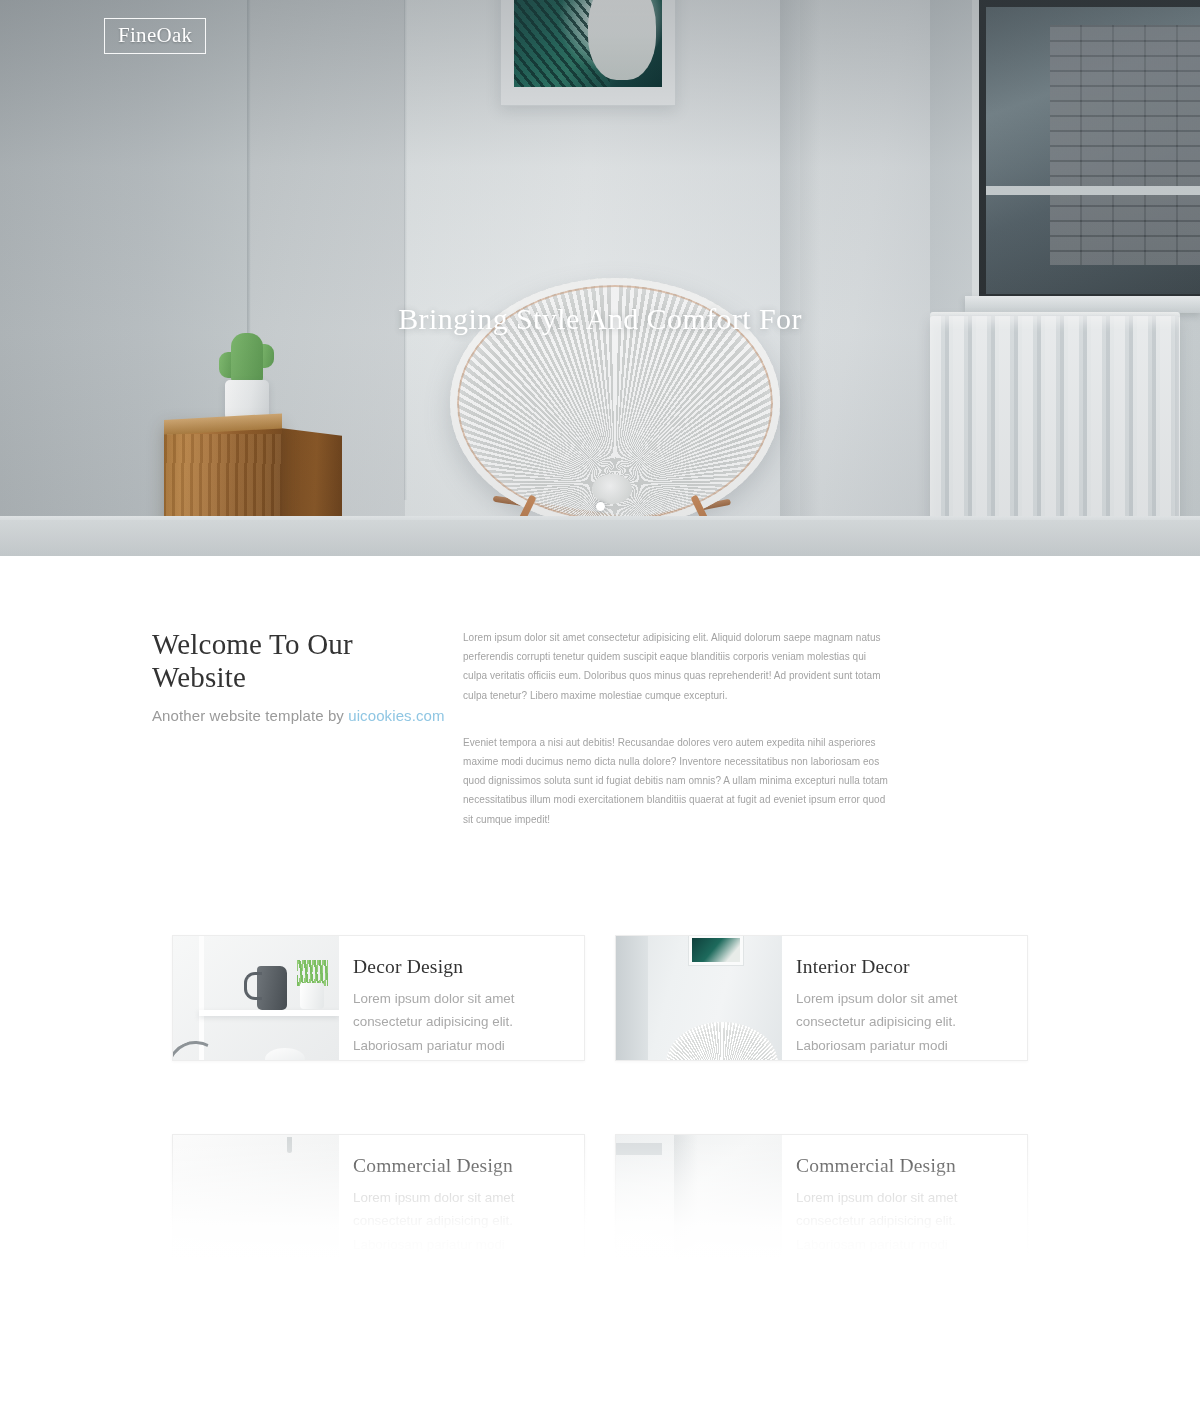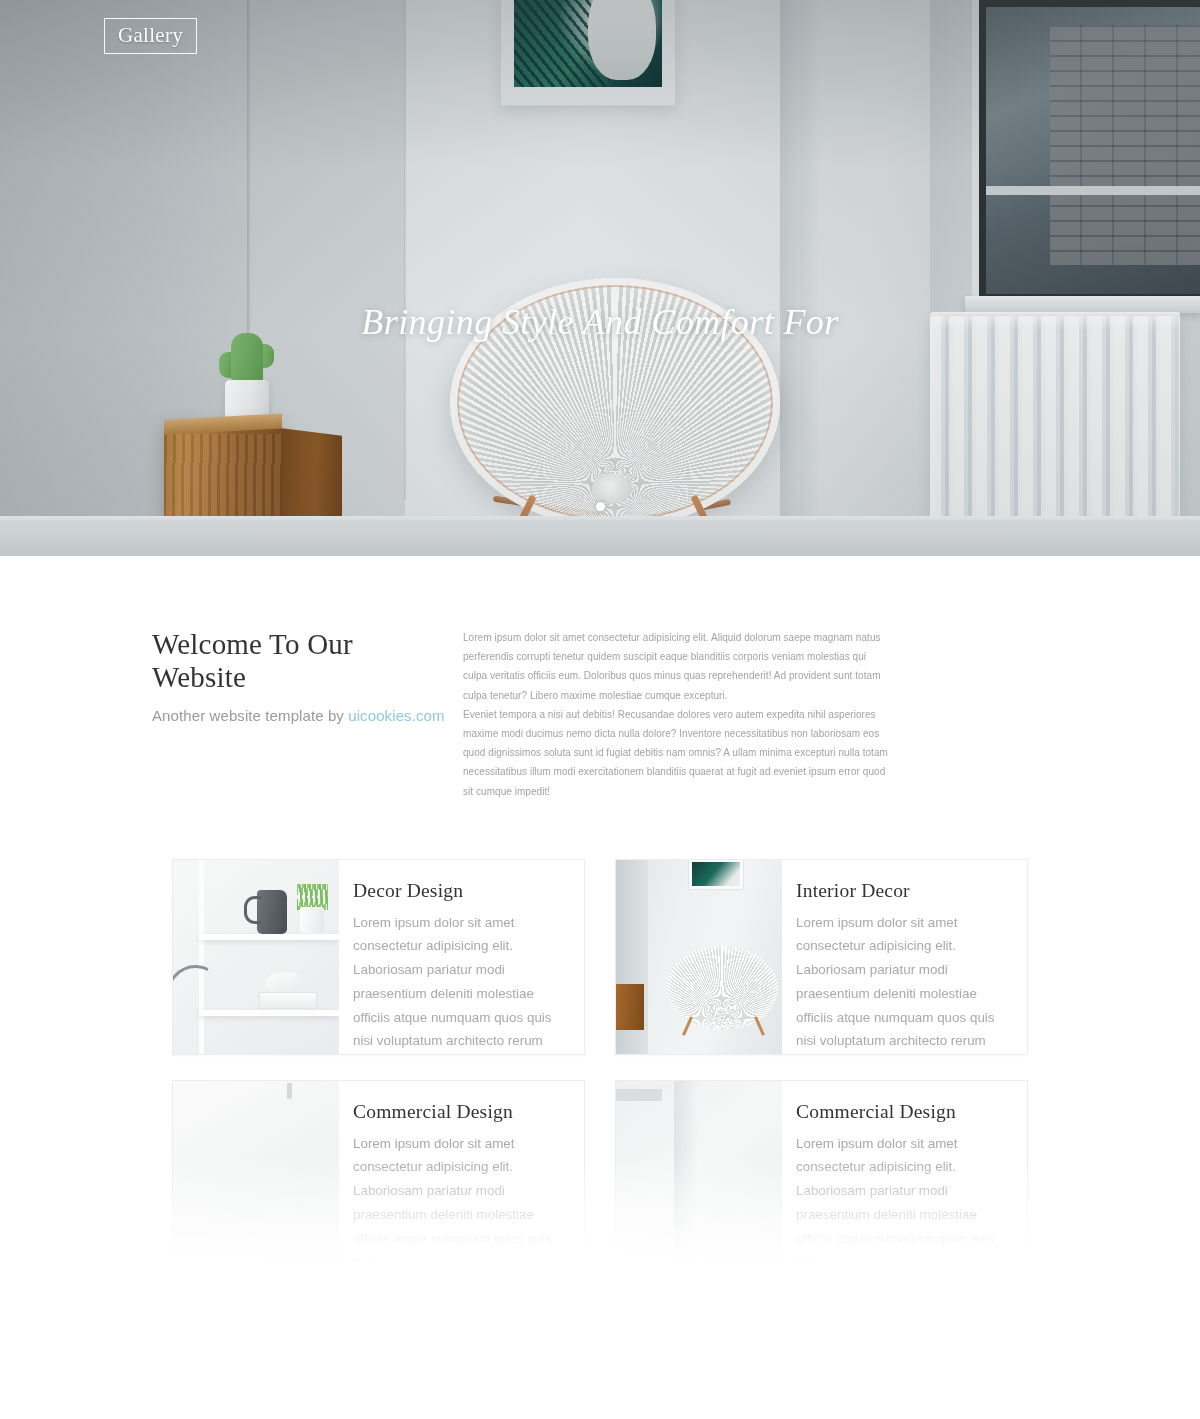--- a/index.html
+++ b/index.html
@@ -254,26 +254,25 @@
     transform:rotate(45deg) translate(-1px,-2px);
   }
 
   .hero-text {
     position:absolute; left:0; right:0; top:300px;
     text-align:center; z-index:7;
   }
   .hero-title {
     font-family:"Liberation Serif", serif;
     font-weight:400;
-    font-size:36px;
+    font-size:30px;
     line-height:1.24;
     color:#ffffff;
     letter-spacing:.4px;
     text-shadow:0 1px 6px rgba(60,68,74,.30);
-    font-style:italic;
   }
   .slider-dots {
     position:absolute; left:0; right:0; top:502px;
     display:flex; justify-content:center; gap:10px; z-index:7;
   }
   .dot {
     width:9px; height:9px; border-radius:50%;
     background:#ffffff;
     box-shadow:0 0 4px rgba(60,68,74,.4);
   }
@@ -299,21 +298,21 @@
     color:#9a9a9a;
     letter-spacing:.1px;
   }
   .welcome-sub a { color:#8fc6e3; text-decoration:none; }
   .body-copy {
     font-size:10px;
     line-height:1.92;
     color:#a3a3a3;
     letter-spacing:.05px;
   }
-  .body-copy + .body-copy { }
+  .body-copy + .body-copy { margin-top:28px; }
 
   
   .offers { padding-top:58px; }
   .offers-title {
     text-align:center;
     font-family:"Liberation Serif", serif;
     font-weight:400;
     font-size:31px;
     color:#2e2e2e;
     letter-spacing:.2px;
@@ -324,22 +323,23 @@
     margin:0 auto;
     display:grid;
     grid-template-columns:1fr 1fr;
     gap:25px 30px;
   }
   .card {
     display:flex;
     background:#ffffff;
     border:1px solid #ededed;
     box-shadow:0 1px 3px rgba(0,0,0,.035);
-    height:196px;
+    height:126px;
     overflow:hidden;
+    margin-top:48px;
   }
   .card-thumb { width:166px; flex:none; position:relative; overflow:hidden; }
   .card-body { padding:20px 20px 0 14px; }
   .card-title {
     font-family:"Liberation Serif", serif;
     font-weight:400;
     font-size:19.5px;
     color:#333333;
     margin-bottom:9px;
     letter-spacing:.2px;
@@ -477,21 +477,21 @@
       <div class="leg leg1"></div>
       <div class="leg leg2"></div>
     </div>
 
     <div class="baseboard"></div>
     <div class="floor"></div>
     <div class="hero-veil"></div>
   </div>
 
   <header class="site-header">
-    <div class="logo">Gallery</div>
+    <div class="logo">FineOak</div>
   </header>
 
   <div class="hero-text">
     <h1 class="hero-title">
       <span>Bringing Style And Comfort For</span><br>
     </h1>
   </div>
 
   <div class="slider-dots">
     <span class="dot"></span>

